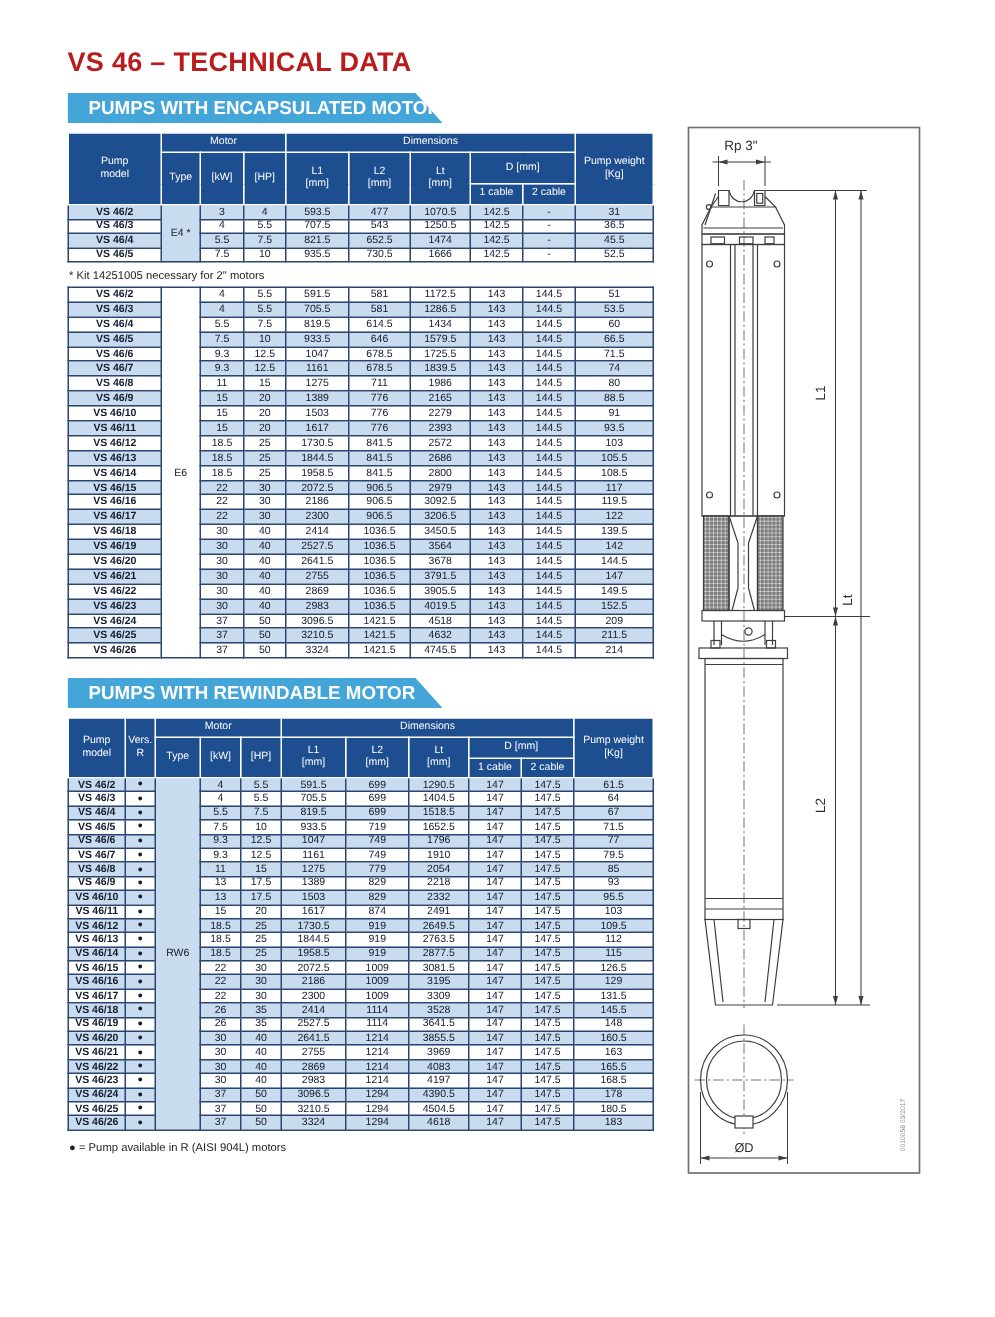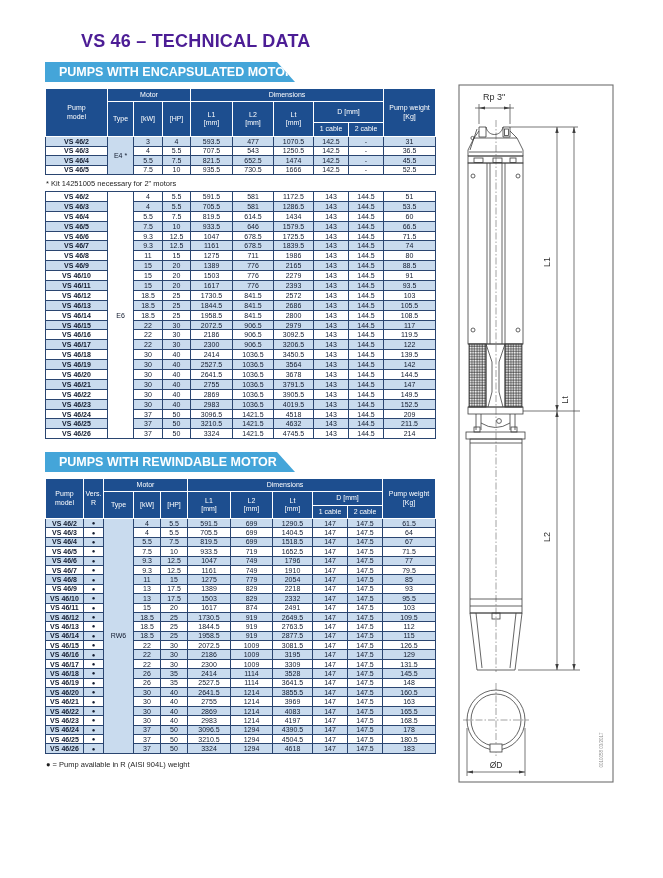--- a/index.html
+++ b/index.html
@@ -8,21 +8,21 @@
     --stripe:#c9dbee;
     --bdr:#2a4570;
     --ink:#111a2e;
   }
   *{margin:0;padding:0;box-sizing:border-box;}
   html,body{background:#fff;}
   body{width:663px;height:878px;font-family:"Liberation Sans",sans-serif;}
   .page{position:relative;width:663px;height:878px;background:#fff;overflow:hidden;}
 
   .title{position:absolute;left:45px;top:31px;font-size:18px;font-weight:bold;
-         color:#4c1d95;letter-spacing:.2px;margin-left:36px;}
+         color:#b91c1c;letter-spacing:.2px;}
 
   .banner{position:absolute;left:45px;width:250px;height:20px;background:var(--banner);
           color:#fff;font-size:12.5px;font-weight:bold;line-height:20px;padding-left:14px;
           clip-path:polygon(0 0, calc(100% - 18px) 0, 100% 100%, 0 100%);}
   #banner1{top:62px;}
   #banner2{top:452px;}
 
   table.dtable{position:absolute;left:45px;width:390px;border-collapse:collapse;
                table-layout:fixed;font-size:7px;color:var(--ink);
                border:1.5px solid var(--bdr);}
@@ -795,21 +795,21 @@
           <td>3324</td>
           <td>1294</td>
           <td>4618</td>
           <td>147</td>
           <td>147.5</td>
           <td>183</td>
         </tr>
       </tbody>
   </table>
 
-  <div class="footnote">● = Pump available in R (AISI 904L) weight</div>
+  <div class="footnote">● = Pump available in R (AISI 904L) motors</div>
 
   <svg class="drawing" width="213" height="720" viewBox="0 0 213 720" xmlns="http://www.w3.org/2000/svg">
     <defs>
       <pattern id="mesh" width="2.6" height="2.6" patternUnits="userSpaceOnUse">
         <rect width="2.6" height="2.6" fill="#fff"></rect>
         <path d="M0 0H2.6 M0 1.3H2.6 M0 0V2.6 M1.3 0V2.6" stroke="#1c1c1c" stroke-width="0.45"></path>
       </pattern>
     </defs>
 
     <rect x="9" y="5" width="154" height="697" fill="none" stroke="#6f6f6f" stroke-width="1.1"></rect>

